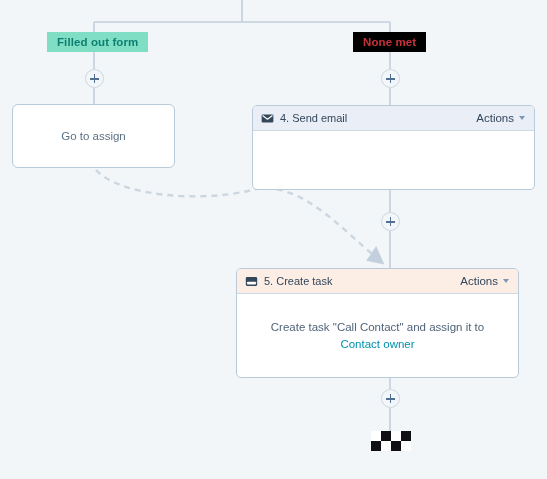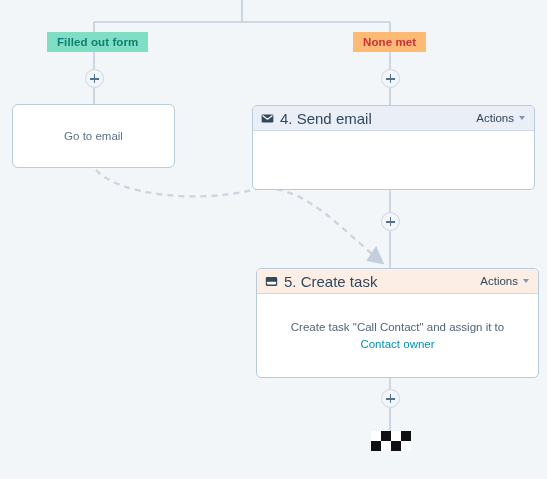--- a/index.html
+++ b/index.html
@@ -43,21 +43,21 @@
     white-space: nowrap;
     box-sizing: border-box;
   }
   .branch-label.filled {
     background: #7fdec4;
     color: #0d7f72;
     left: 47px;
     top: 32px;
   }
   .branch-label.none-met {
-    background: #fdba74;
+    background: #000000;
     color: #c9323a;
     left: 353px;
     top: 32px;
   }
 
   
   .plus-btn {
     position: absolute;
     width: 19px;
     height: 19px;
@@ -106,42 +106,42 @@
   
   .card {
     position: absolute;
     background: #ffffff;
     border: 1px solid #b9cada;
     border-radius: 5px;
     box-sizing: border-box;
     overflow: hidden;
   }
   .card.email  { left: 252px; top: 105px; width: 283px; height: 85px; }
-  .card.task   { left: 256px; top: 268px; width: 283px; height: 110px; }
+  .card.task   { left: 236px; top: 268px; width: 283px; height: 110px; }
 
   .card-head {
     height: 25px;
     display: flex;
     align-items: center;
     padding: 0 9px 0 8px;
     box-sizing: border-box;
     border-bottom: 1px solid #cfd9e4;
   }
   .card.email .card-head { background: #eaeef7; }
   .card.task  .card-head { background: #fdeee5; }
 
   .head-icon {
     width: 13px;
     height: 13px;
     margin-right: 6px;
     flex: 0 0 auto;
     display: block;
   }
   .head-title {
-    font-size: 15px;
+    font-size: 11px;
     color: #33475b;
     white-space: nowrap;
     flex: 1 1 auto;
   }
   .actions-link {
     font-size: 11.5px;
     color: #33475b;
     white-space: nowrap;
     cursor: pointer;
   }
@@ -236,21 +236,21 @@
   <div class="branch-label filled">Filled out form</div>
 
   <div class="branch-label none-met">None met</div>
 
   <div class="plus-btn" style="left:85px;  top:69px;"></div>
   <div class="plus-btn" style="left:381px; top:69px;"></div>
   <div class="plus-btn" style="left:381px; top:212px;"></div>
   <div class="plus-btn" style="left:381px; top:389px;"></div>
 
   <div class="goto-box">
-    <span class="lbl">Go to email</span>
+    <span class="lbl">Go to assign</span>
   </div>
 
   <div class="card email">
     <div class="card-head">
       <svg class="head-icon" viewBox="0 0 16 16">
         <rect x="0.8" y="3" width="14.4" height="10" rx="1.4" fill="#33475b"></rect>
         <path d="M1.9,4.4 L8,8.9 L14.1,4.4" stroke="#ffffff" stroke-width="1.4" fill="none" stroke-linejoin="round"></path>
       </svg>
       <span class="head-title">4. Send email</span>
       <span class="actions-link">Actions</span>

